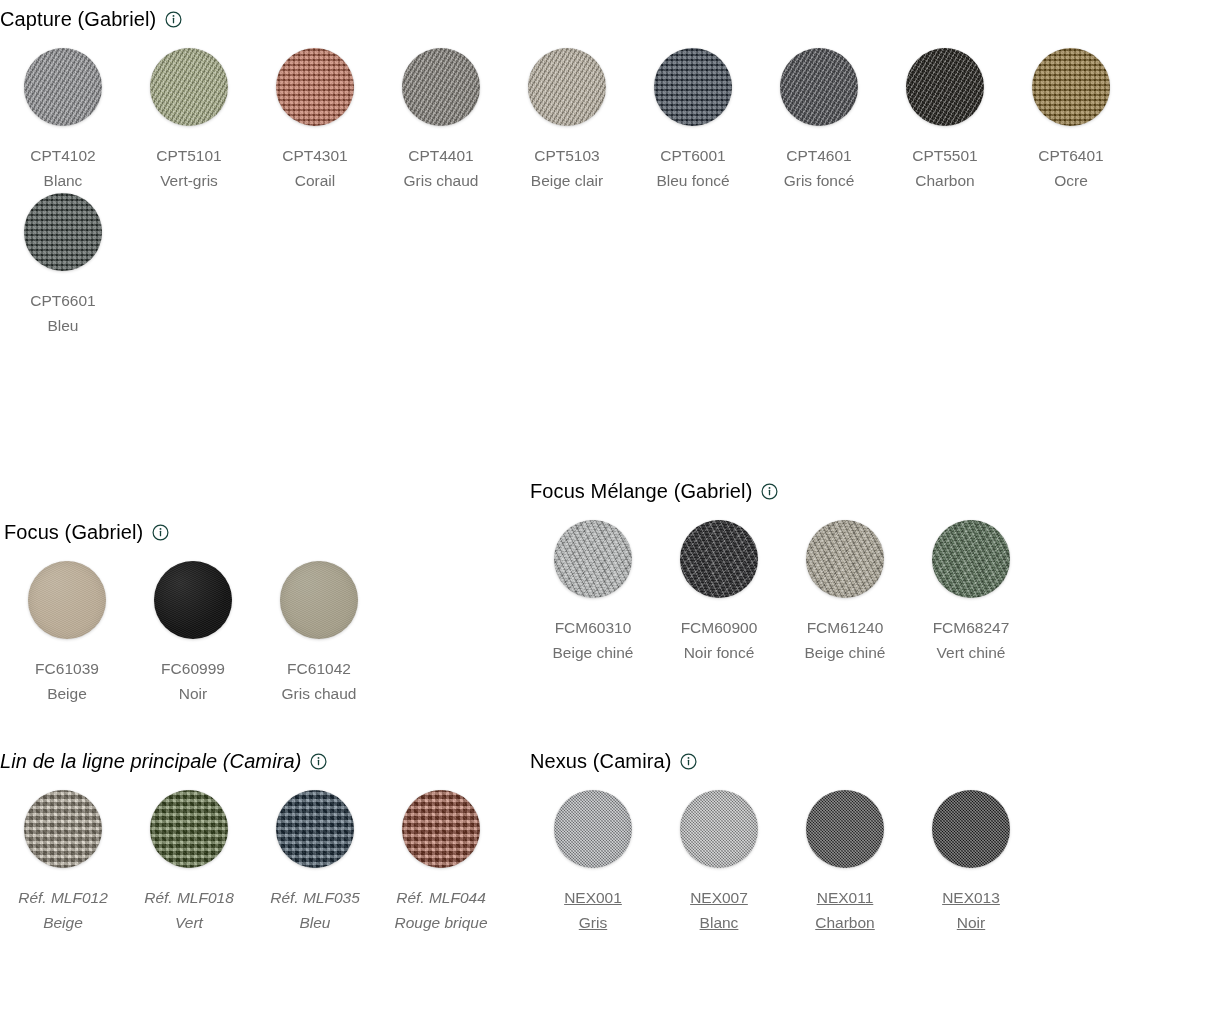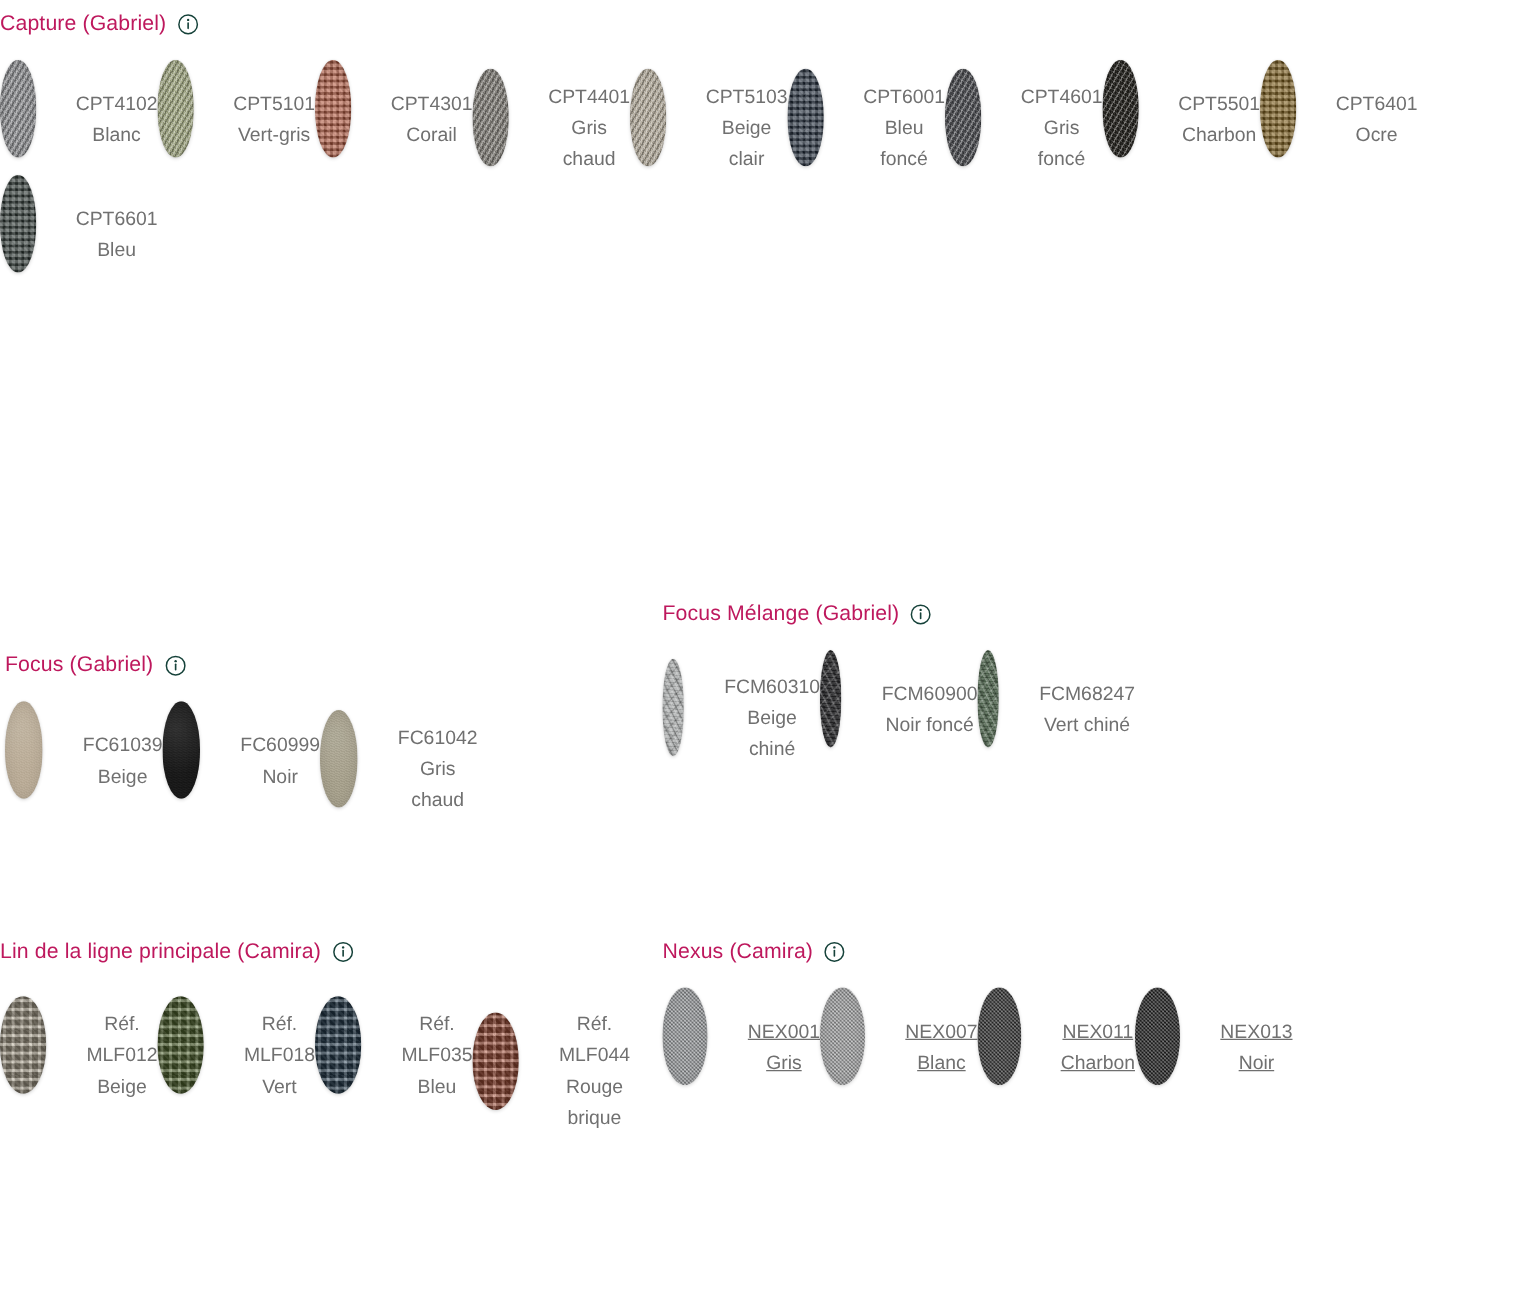--- a/index.html
+++ b/index.html
@@ -22,47 +22,46 @@
   .group { position: absolute; }
 
   .group-header {
     display: flex;
     align-items: center;
     gap: 9px;
     height: 22px;
     margin-bottom: 0;
   }
   .group-title {
-    font-size: 17px;
+    font-size: 20px;
     line-height: 22px;
-    color: #be185d;
+    color: #000000;
     letter-spacing: 0.1px;
     white-space: nowrap;
   }
   .info-icon {
     width: 17px;
     height: 17px;
     flex: 0 0 17px;
     display: block;
   }
   .info-icon svg { display: block; }
 
   
   .swatch-grid {
     display: flex;
     flex-wrap: wrap;
     align-items: flex-start;
   }
   .swatch-cell {
     width: 126px;
     display: flex;
-    flex-direction: row;
+    flex-direction: column;
     align-items: center;
     box-sizing: border-box;
-    gap: 32px;
   }
   .swatch-disc {
     width: 78px;
     height: 78px;
     border-radius: 50%;
     position: relative;
     overflow: hidden;
     box-shadow: 0 1px 3px rgba(0,0,0,0.16), 0 0 1px rgba(0,0,0,0.12);
     background-repeat: repeat;
   }
@@ -321,30 +320,37 @@
           </div>
         </div>
         <div class="swatch-cell">
           <div class="swatch-disc tex-melange" style="background-color: rgb(42, 42, 44);"></div>
           <div class="swatch-label">
             <span class="swatch-code">FCM60900</span>
             <span class="swatch-name">Noir foncé</span>
           </div>
         </div>
         <div class="swatch-cell">
+          <div class="swatch-disc tex-melange" style="background-color: rgb(168, 163, 148);"></div>
+          <div class="swatch-label">
+            <span class="swatch-code">FCM61240</span>
+            <span class="swatch-name">Beige chiné</span>
+          </div>
+        </div>
+        <div class="swatch-cell">
           <div class="swatch-disc tex-melange" style="background-color: rgb(86, 108, 85);"></div>
           <div class="swatch-label">
             <span class="swatch-code">FCM68247</span>
             <span class="swatch-name">Vert chiné</span>
           </div>
         </div>
       </div>
   </div>
 
-  <div class="group" style="left:0px; top:750px; width:520px;">
+  <div class="group" style="left:0px; top:750px; width:520px;font-style:italic;">
     <div class="group-header">
       <span class="group-title">Lin de la ligne principale (Camira)</span>
       <span class="info-icon">
         <svg width="17" height="17" viewBox="0 0 17 17" aria-hidden="true">
           <circle cx="8.5" cy="8.5" r="7.4" fill="none" stroke="#16423a" stroke-width="1.2"></circle>
           <circle cx="8.5" cy="4.9" r="0.95" fill="#16423a"></circle>
           <rect x="7.85" y="6.7" width="1.3" height="5.6" rx="0.6" fill="#16423a"></rect>
         </svg>
       </span>
     </div>

